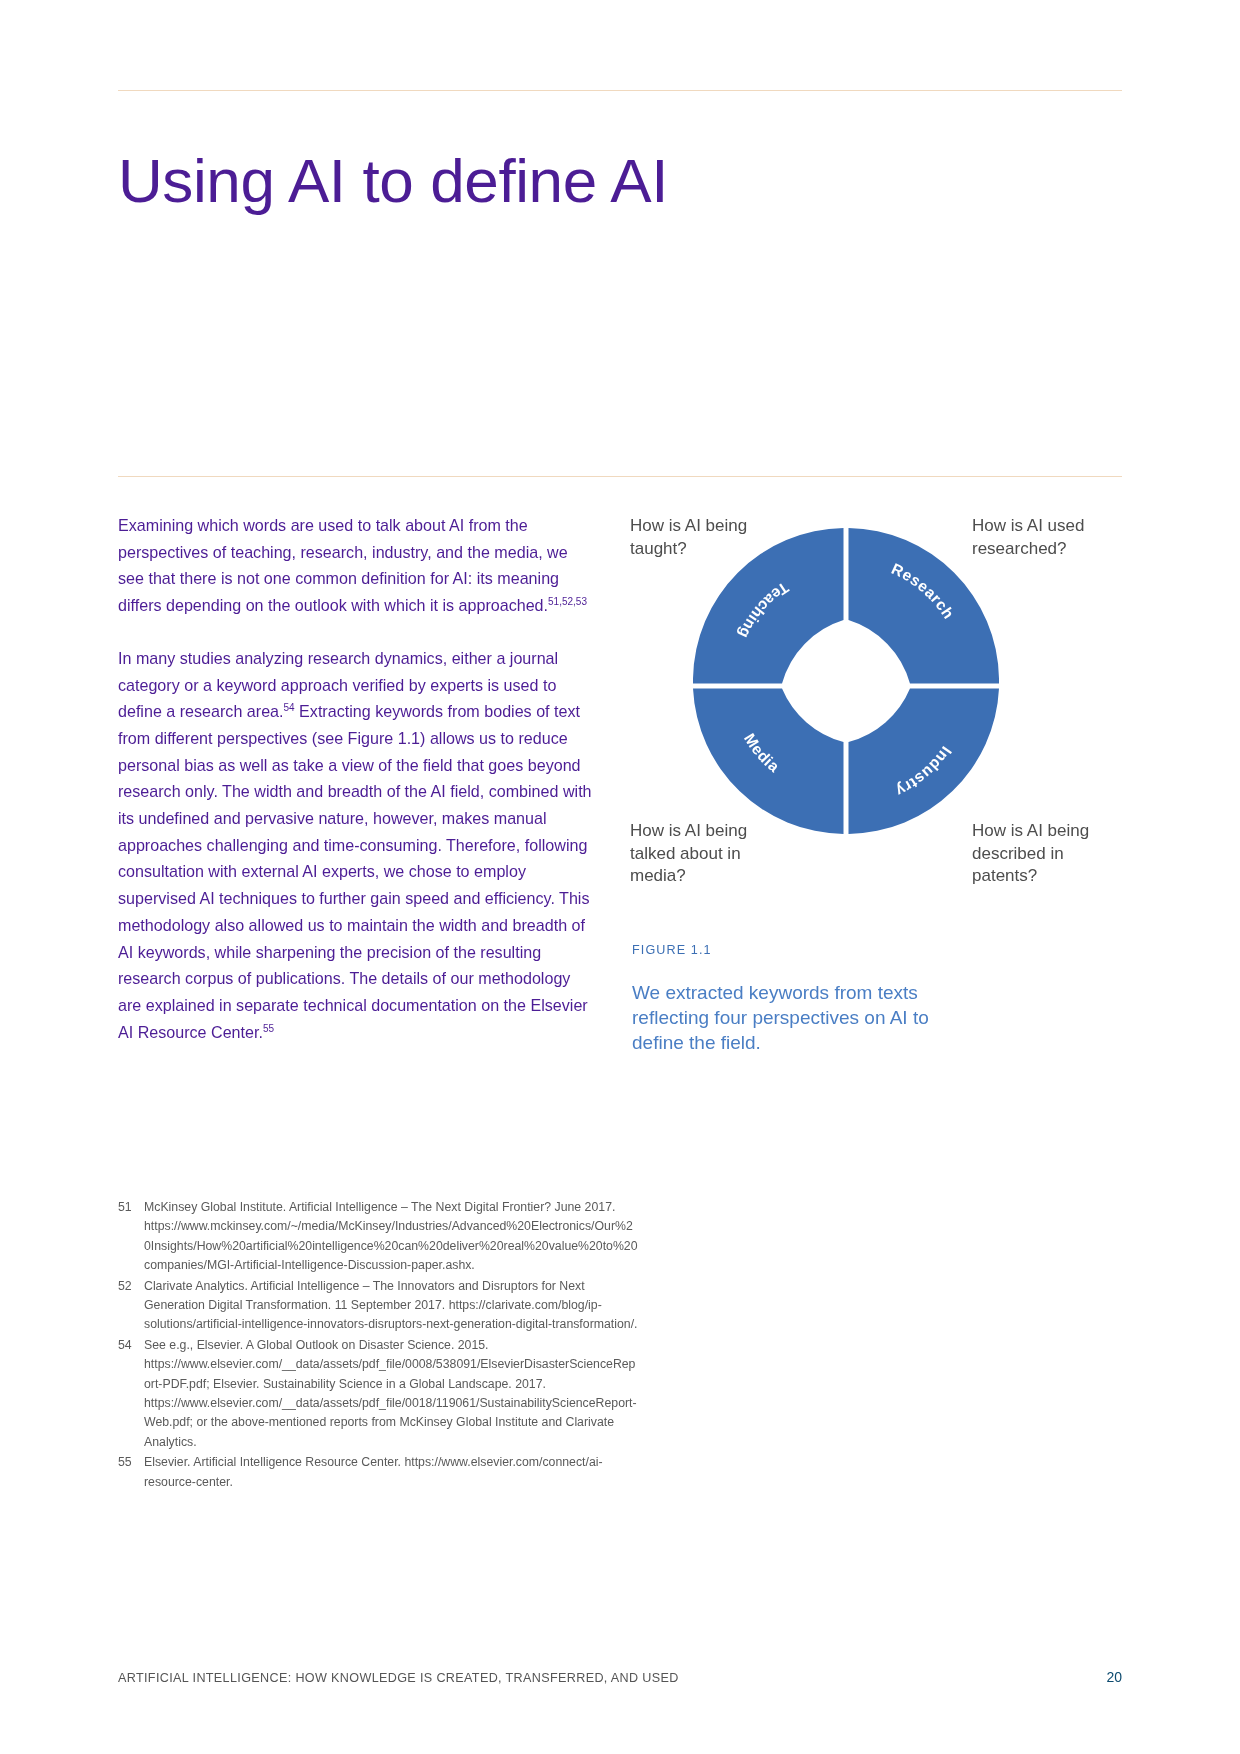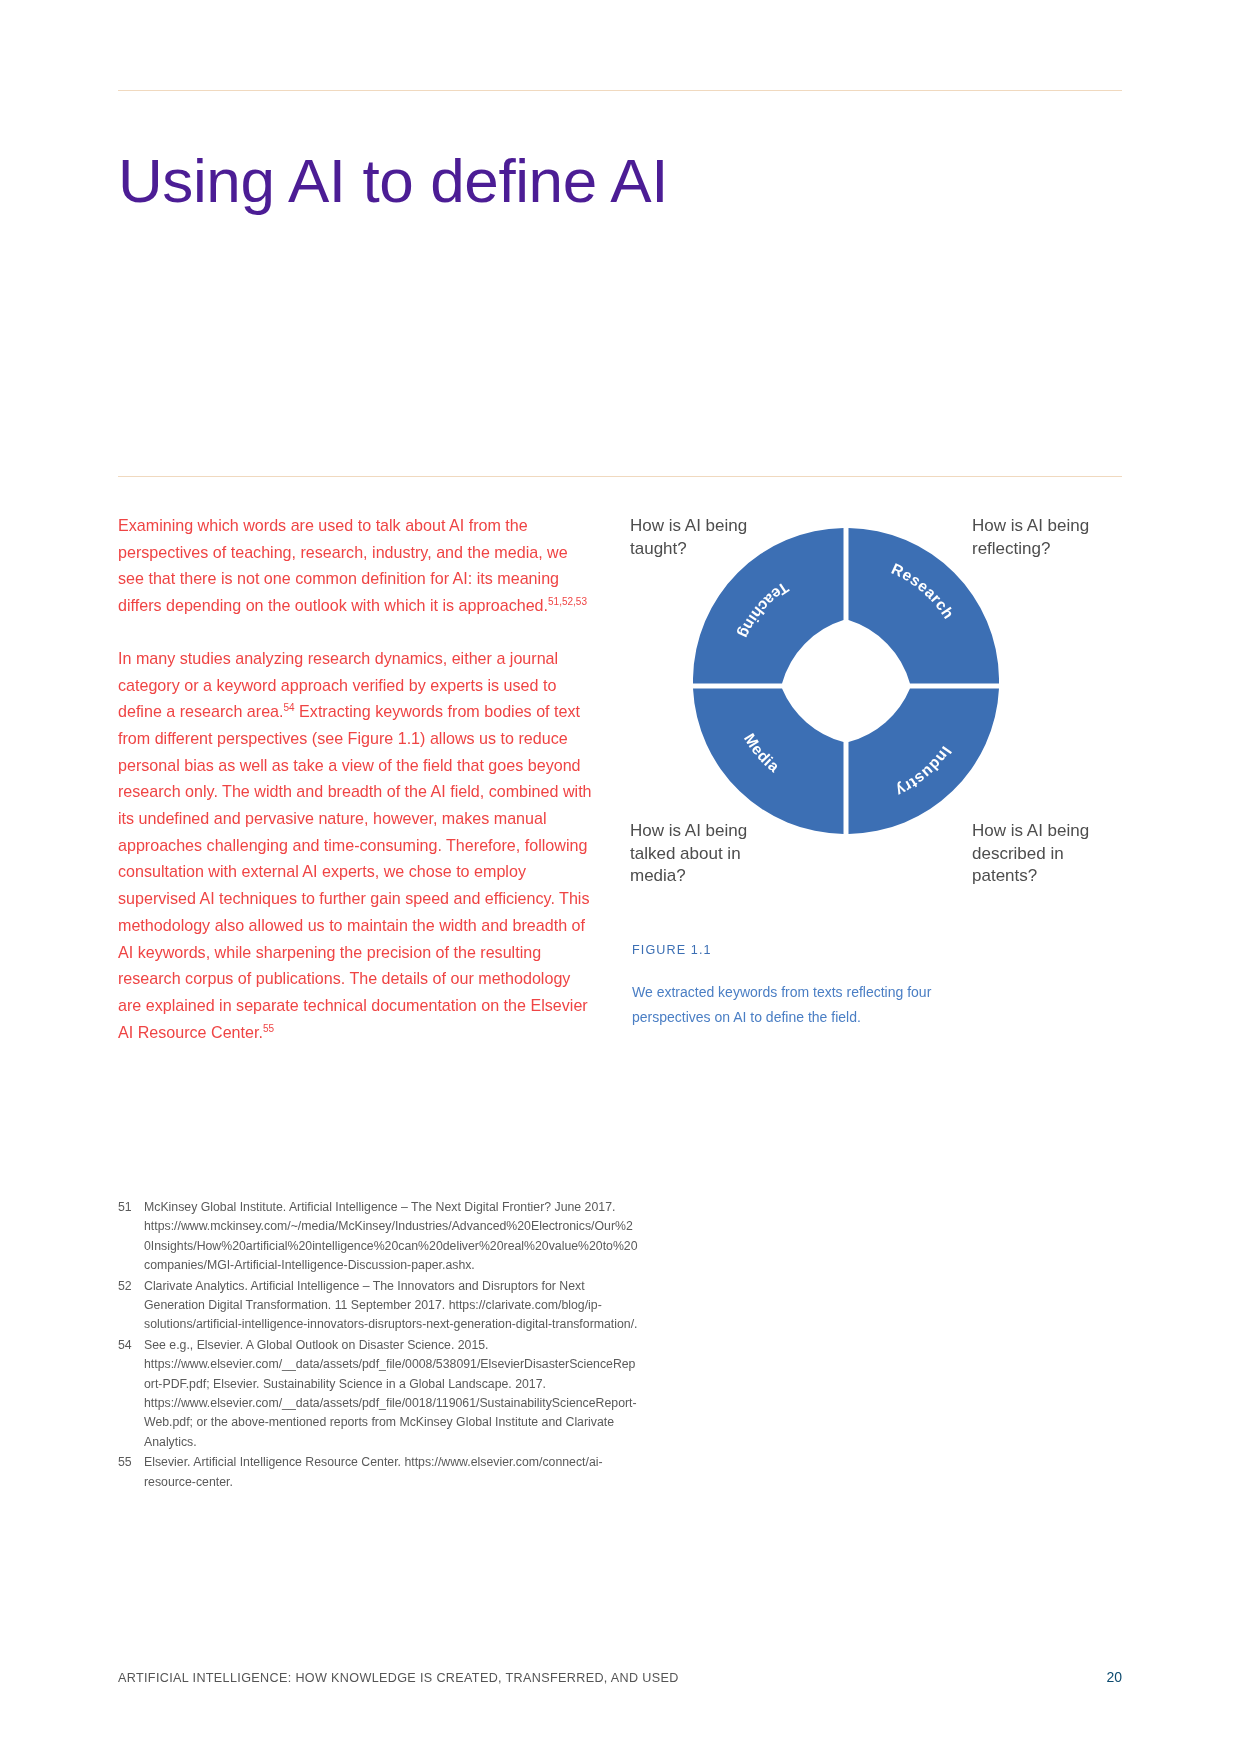--- a/index.html
+++ b/index.html
@@ -57,21 +57,21 @@
   
   .body-col {
     position: absolute;
     left: 118px;
     top: 512px;
     width: 480px;
   }
   .body-par {
     font-size: 16.1px;
     line-height: 26.7px;
-    color: #ef4444;
+    color: #4c1d95;
     margin: 0 0 26px 0;
     text-align: left;
   }
   .body-par sup {
     font-size: 10px;
     vertical-align: super;
     line-height: 0;
   }
 
   
@@ -106,21 +106,21 @@
     top: 438px;
     width: 330px;
   }
   .fig-kicker {
     font-size: 12.6px;
     letter-spacing: 1.1px;
     color: #3c6fb4;
     margin-bottom: 23px;
   }
   .fig-caption {
-    font-size: 14px;
+    font-size: 19px;
     line-height: 25px;
     color: #4a7ec4;
   }
 
   
   .footnotes {
     position: absolute;
     left: 118px;
     top: 1198px;
     width: 520px;
@@ -174,21 +174,21 @@
 
   <div class="body-col">
     <p class="body-par"><span>Examining which words are used to talk about AI from the perspectives of teaching, research, industry, and the media, we see that there is not one common definition for AI: its meaning differs depending on the outlook with which it is approached.</span><sup>51,52,53</sup></p>
 
     <p class="body-par"><span>In many studies analyzing research dynamics, either a journal category or a keyword approach verified by experts is used to define a research area.</span><sup>54</sup><span> Extracting keywords from bodies of text from different perspectives (see Figure 1.1) allows us to reduce personal bias as well as take a view of the field that goes beyond research only. The width and breadth of the AI field, combined with its undefined and pervasive nature, however, makes manual approaches challenging and time-consuming. Therefore, following consultation with external AI experts, we chose to employ supervised AI techniques to further gain speed and efficiency. This methodology also allowed us to maintain the width and breadth of AI keywords, while sharpening the precision of the resulting research corpus of publications. The details of our methodology are explained in separate technical documentation on the Elsevier AI Resource Center.</span><sup>55</sup></p>
   </div>
 
   <div class="fig-col">
 
     <div class="fig-label lbl-teaching">How is AI being taught?</div>
-    <div class="fig-label lbl-research">How is AI being reflecting?</div>
+    <div class="fig-label lbl-research">How is AI used researched?</div>
     <div class="fig-label lbl-industry">How is AI being described in patents?</div>
     <div class="fig-label lbl-media">How is AI being talked about in media?</div>
 
     <div class="donut-wrap">
       <svg viewBox="0 0 312 312" width="312" height="312">
         <defs>
           <path id="arcTeaching" d="M 156 39 A 117 117 0 0 0 39 156" fill="none"></path>
           <path id="arcResearch" d="M 156 39 A 117 117 0 0 1 273 156" fill="none"></path>
           <path id="arcIndustry" d="M 273 156 A 117 117 0 0 1 156 273" fill="none"></path>
           <path id="arcMedia" d="M 39 156 A 117 117 0 0 0 156 273" fill="none"></path>

